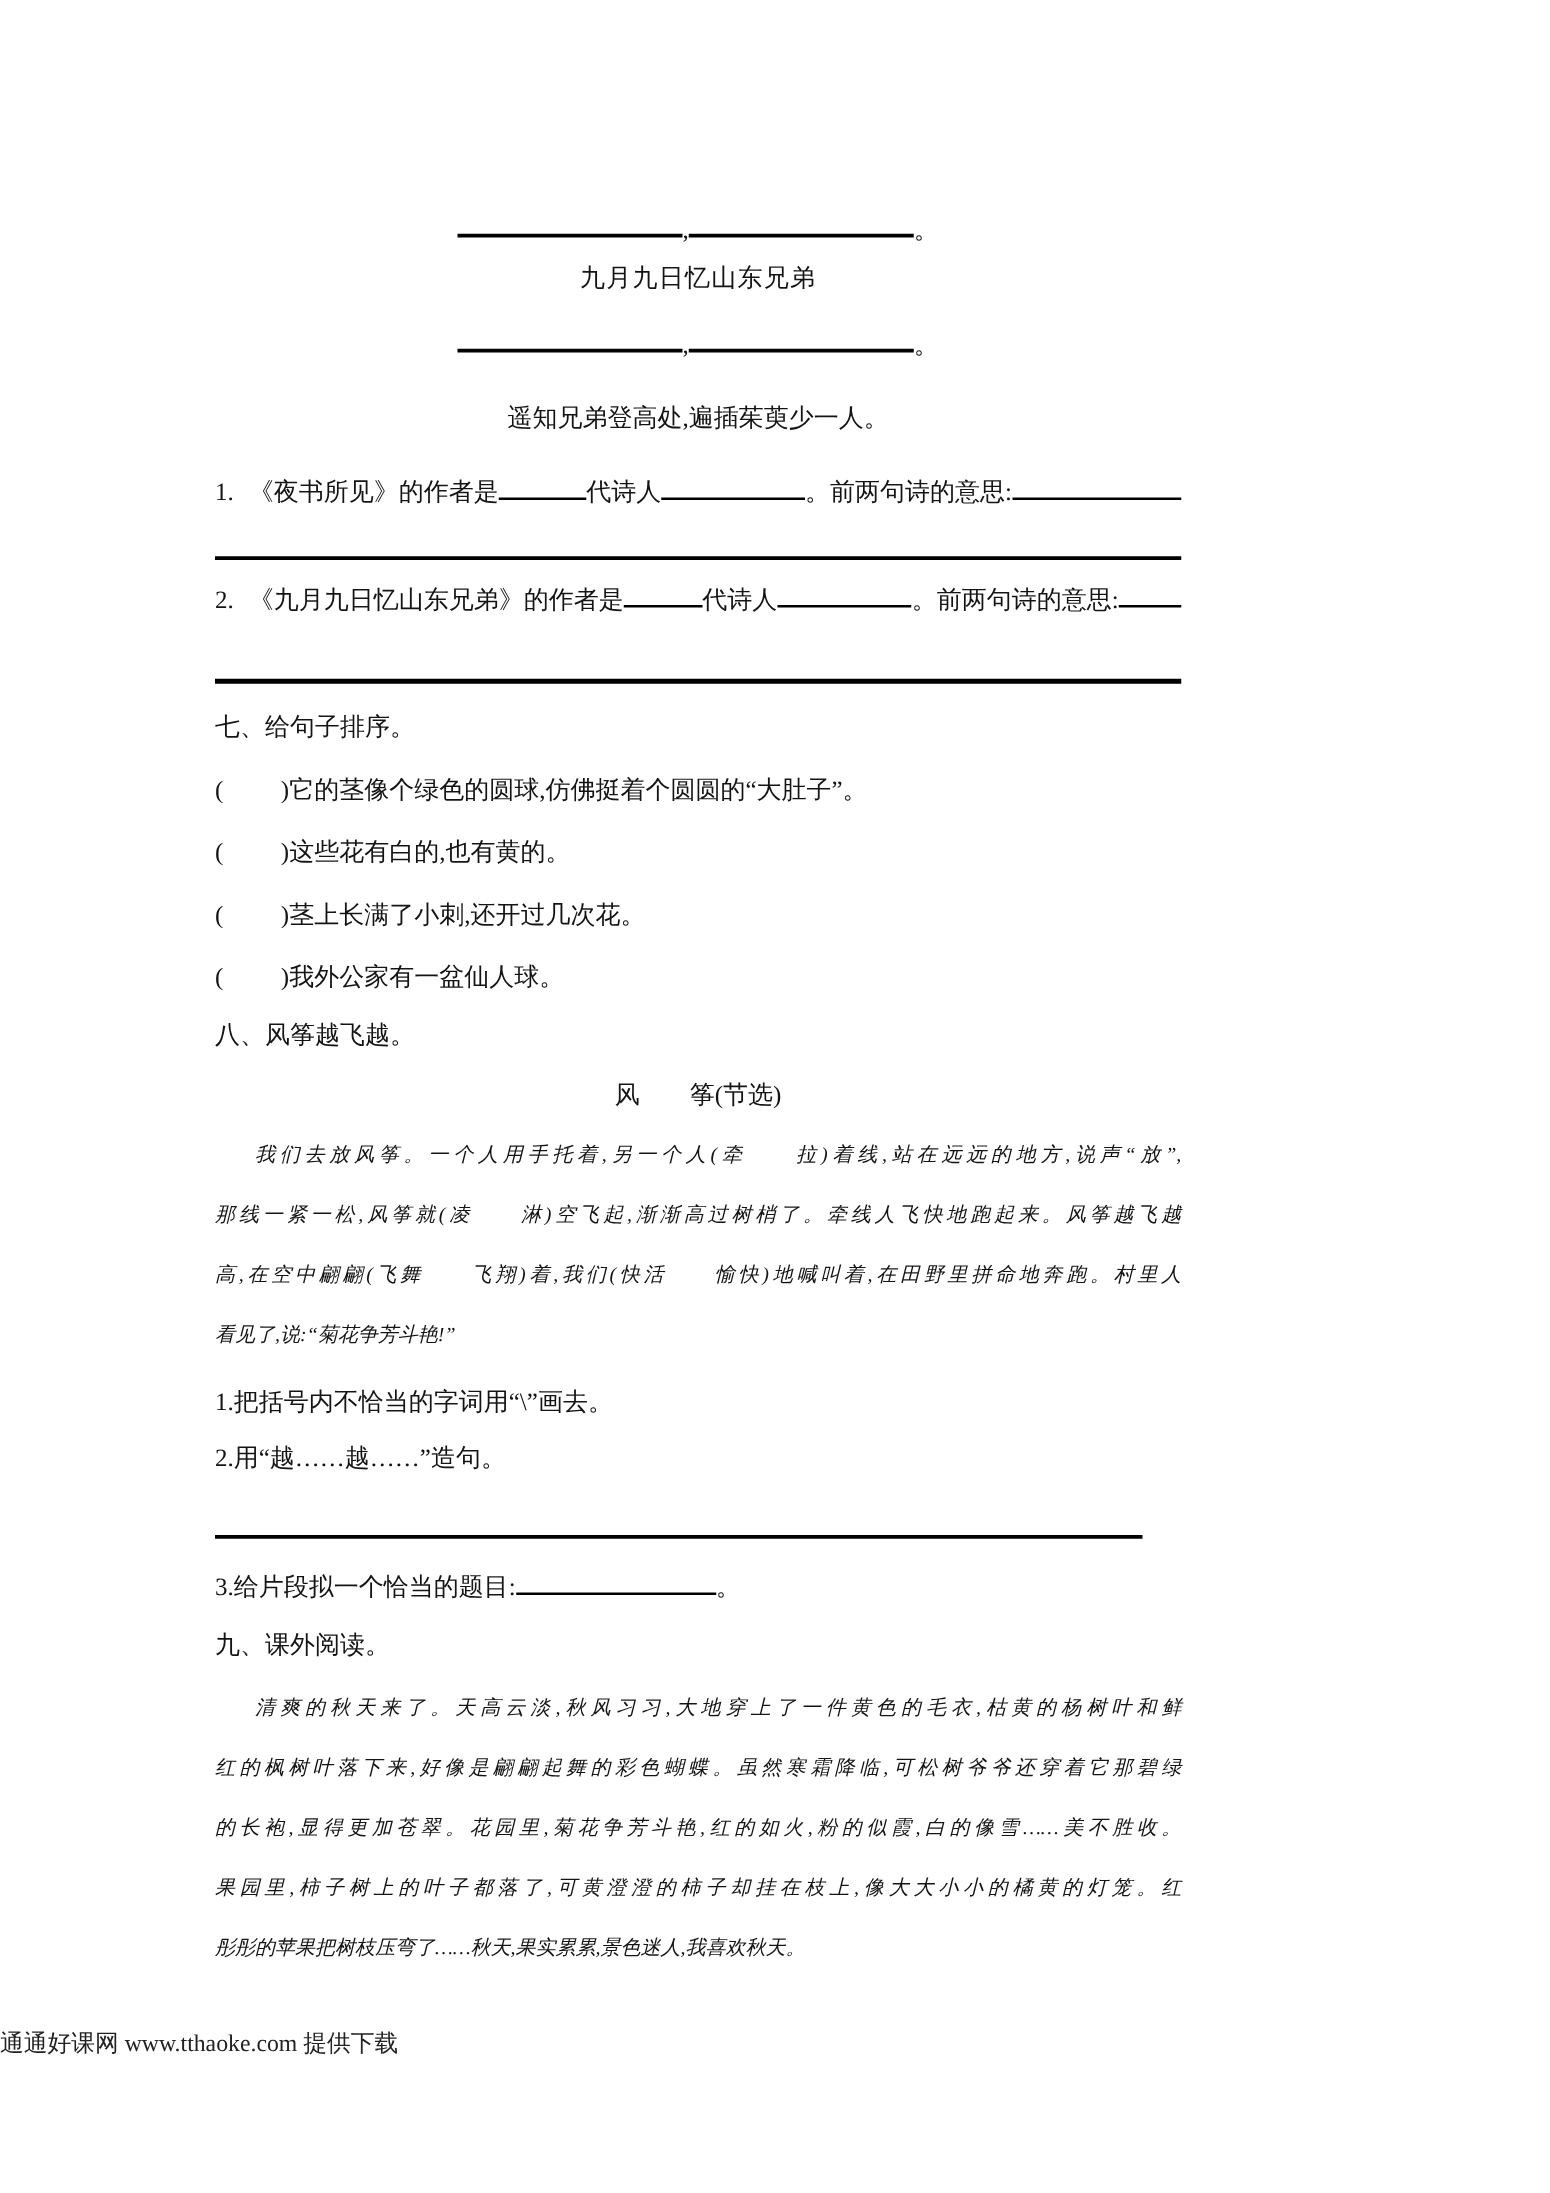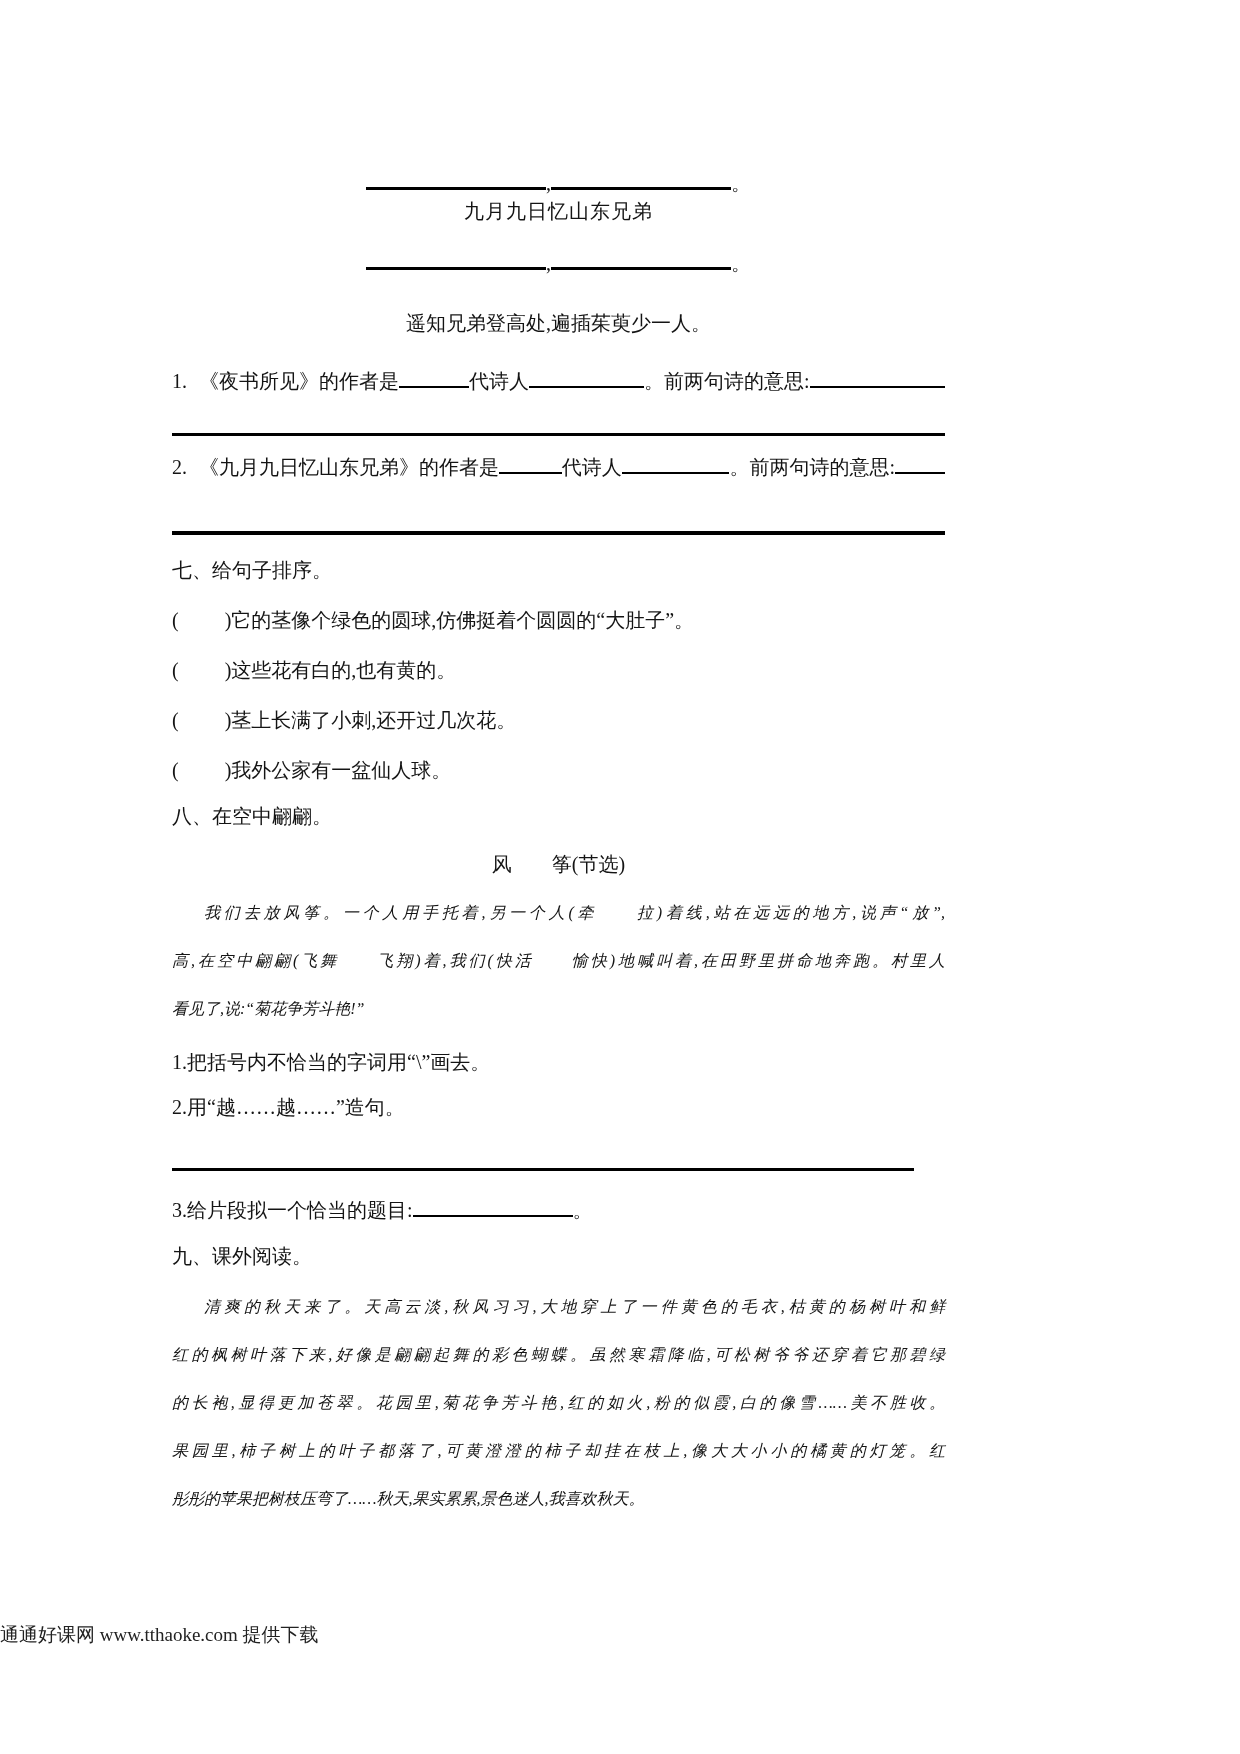--- a/index.html
+++ b/index.html
@@ -22,21 +22,21 @@
   .w70  { width:70px; }
   .w115 { width:115px; }
   .w120 { width:120px; }
   .w160 { width:160px; }
   .w180 { width:180px; }
   .fill { flex:1 1 auto; min-width:50px; }
 
   
   .poem-blank-row { height:26px; text-align:center; }
   .poem-blank-row.second { margin-top:24px; }
-  .poem-title { height:30px; line-height:30px; margin-top:0; text-align:center; letter-spacing:1px; }
+  .poem-title { height:30px; line-height:30px; margin-top:12px; text-align:center; letter-spacing:1px; }
   .poem-verse { height:30px; line-height:30px; margin-top:32px; text-align:center; }
 
   
   .q-row { display:flex; align-items:baseline; margin-top:18px; }
   .q-row.q1 { margin-top:30px; }
   .q-num { margin-right:12px; }
   .q-row .txt { white-space:nowrap;text-align:center; }
 
   
   .ans-line { height:0; border-top:3px solid #000; }
@@ -117,25 +117,26 @@
   <div class="sort-row">
     <span>(</span><span class="paren-gap"></span><span>)</span><span>这些花有白的,也有黄的。</span>
   </div>
   <div class="sort-row">
     <span>(</span><span class="paren-gap"></span><span>)</span><span>茎上长满了小刺,还开过几次花。</span>
   </div>
   <div class="sort-row">
     <span>(</span><span class="paren-gap"></span><span>)</span><span>我外公家有一盆仙人球。</span>
   </div>
 
-  <div class="sec-h s8">八、在空中翩翩。</div>
+  <div class="sec-h s8">八、风筝越飞越。</div>
   <div class="reading-title">风　　筝(节选)</div>
 
   <div class="para kite">
     <div class="pl first">我们去放风筝。一个人用手托着,另一个人(牵　　拉)着线,站在远远的地方,说声“放”,</div>
+    <div class="pl">那线一紧一松,风筝就(凌　　淋)空飞起,渐渐高过树梢了。牵线人飞快地跑起来。风筝越飞越</div>
     <div class="pl">高,在空中翩翩(飞舞　　飞翔)着,我们(快活　　愉快)地喊叫着,在田野里拼命地奔跑。村里人</div>
     <div class="pl last">看见了,说:“菊花争芳斗艳!”</div>
   </div>
 
   <div class="subq k1">1.把括号内不恰当的字词用“\”画去。</div>
   <div class="subq k2">2.用“越……越……”造句。</div>
   <div class="ans-line a3"></div>
   <div class="subq k3">
     <span>3.给片段拟一个恰当的题目:</span><span class="blank w160"></span><span>。</span>
   </div>

